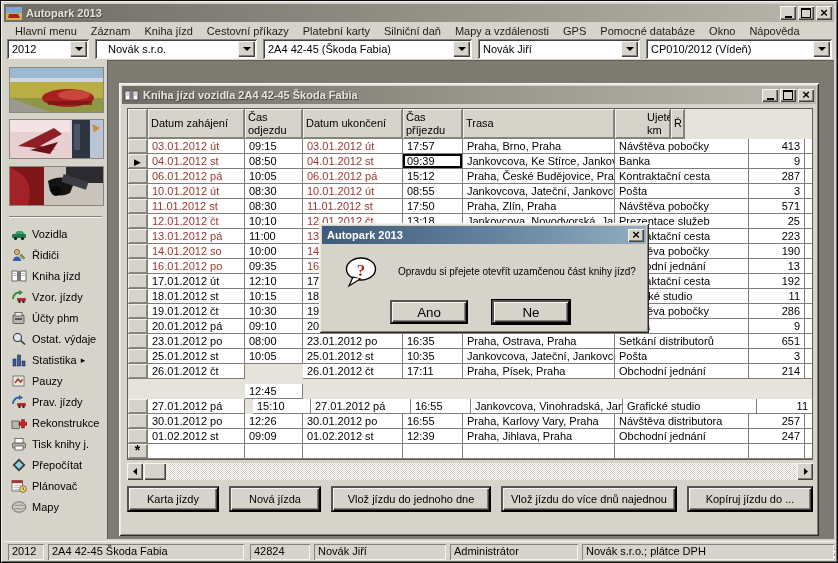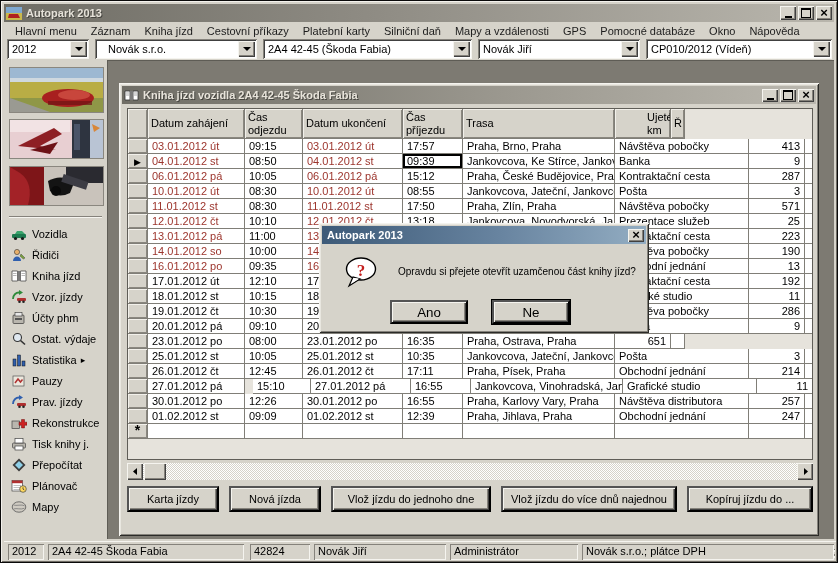--- a/index.html
+++ b/index.html
@@ -520,38 +520,39 @@
           <div class="td km" style="width: 56px;">9</div>
           <div class="td" style="width: 14px;"></div>
         </div>
         <div class="grow">
           <div class="td selcol" style="width: 20px;"></div>
           <div class="td" style="width: 97px;">23.01.2012 po</div>
           <div class="td" style="width: 58px;">08:00</div>
           <div class="td" style="width: 100px;">23.01.2012 po</div>
           <div class="td" style="width: 60px;">16:35</div>
           <div class="td" style="width: 152px;">Praha, Ostrava, Praha</div>
+          <div class="td" style="width: 134px;">Setkání distributorů</div>
           <div class="td km" style="width: 56px;">651</div>
           <div class="td" style="width: 14px;"></div>
         </div>
         <div class="grow">
           <div class="td selcol" style="width: 20px;"></div>
           <div class="td" style="width: 97px;">25.01.2012 st</div>
           <div class="td" style="width: 58px;">10:05</div>
           <div class="td" style="width: 100px;">25.01.2012 st</div>
           <div class="td" style="width: 60px;">10:35</div>
           <div class="td" style="width: 152px;">Jankovcova, Jateční, Jankovcova</div>
           <div class="td" style="width: 134px;">Pošta</div>
           <div class="td km" style="width: 56px;">3</div>
           <div class="td" style="width: 14px;"></div>
         </div>
         <div class="grow">
           <div class="td selcol" style="width: 20px;"></div>
           <div class="td" style="width: 97px;">26.01.2012 čt</div>
-          <div class="td" style="width: 58px;">12:45</div>
+          <div class="td" style="width: 58px; margin-top: 20px;">12:45</div>
           <div class="td" style="width: 100px;">26.01.2012 čt</div>
           <div class="td" style="width: 60px;">17:11</div>
           <div class="td" style="width: 152px;">Praha, Písek, Praha</div>
           <div class="td" style="width: 134px;">Obchodní jednání</div>
           <div class="td km" style="width: 56px;">214</div>
           <div class="td" style="width: 14px;"></div>
         </div>
         <div class="grow">
           <div class="td selcol" style="width: 20px;"></div>
           <div class="td" style="width: 97px;">27.01.2012 pá</div>

